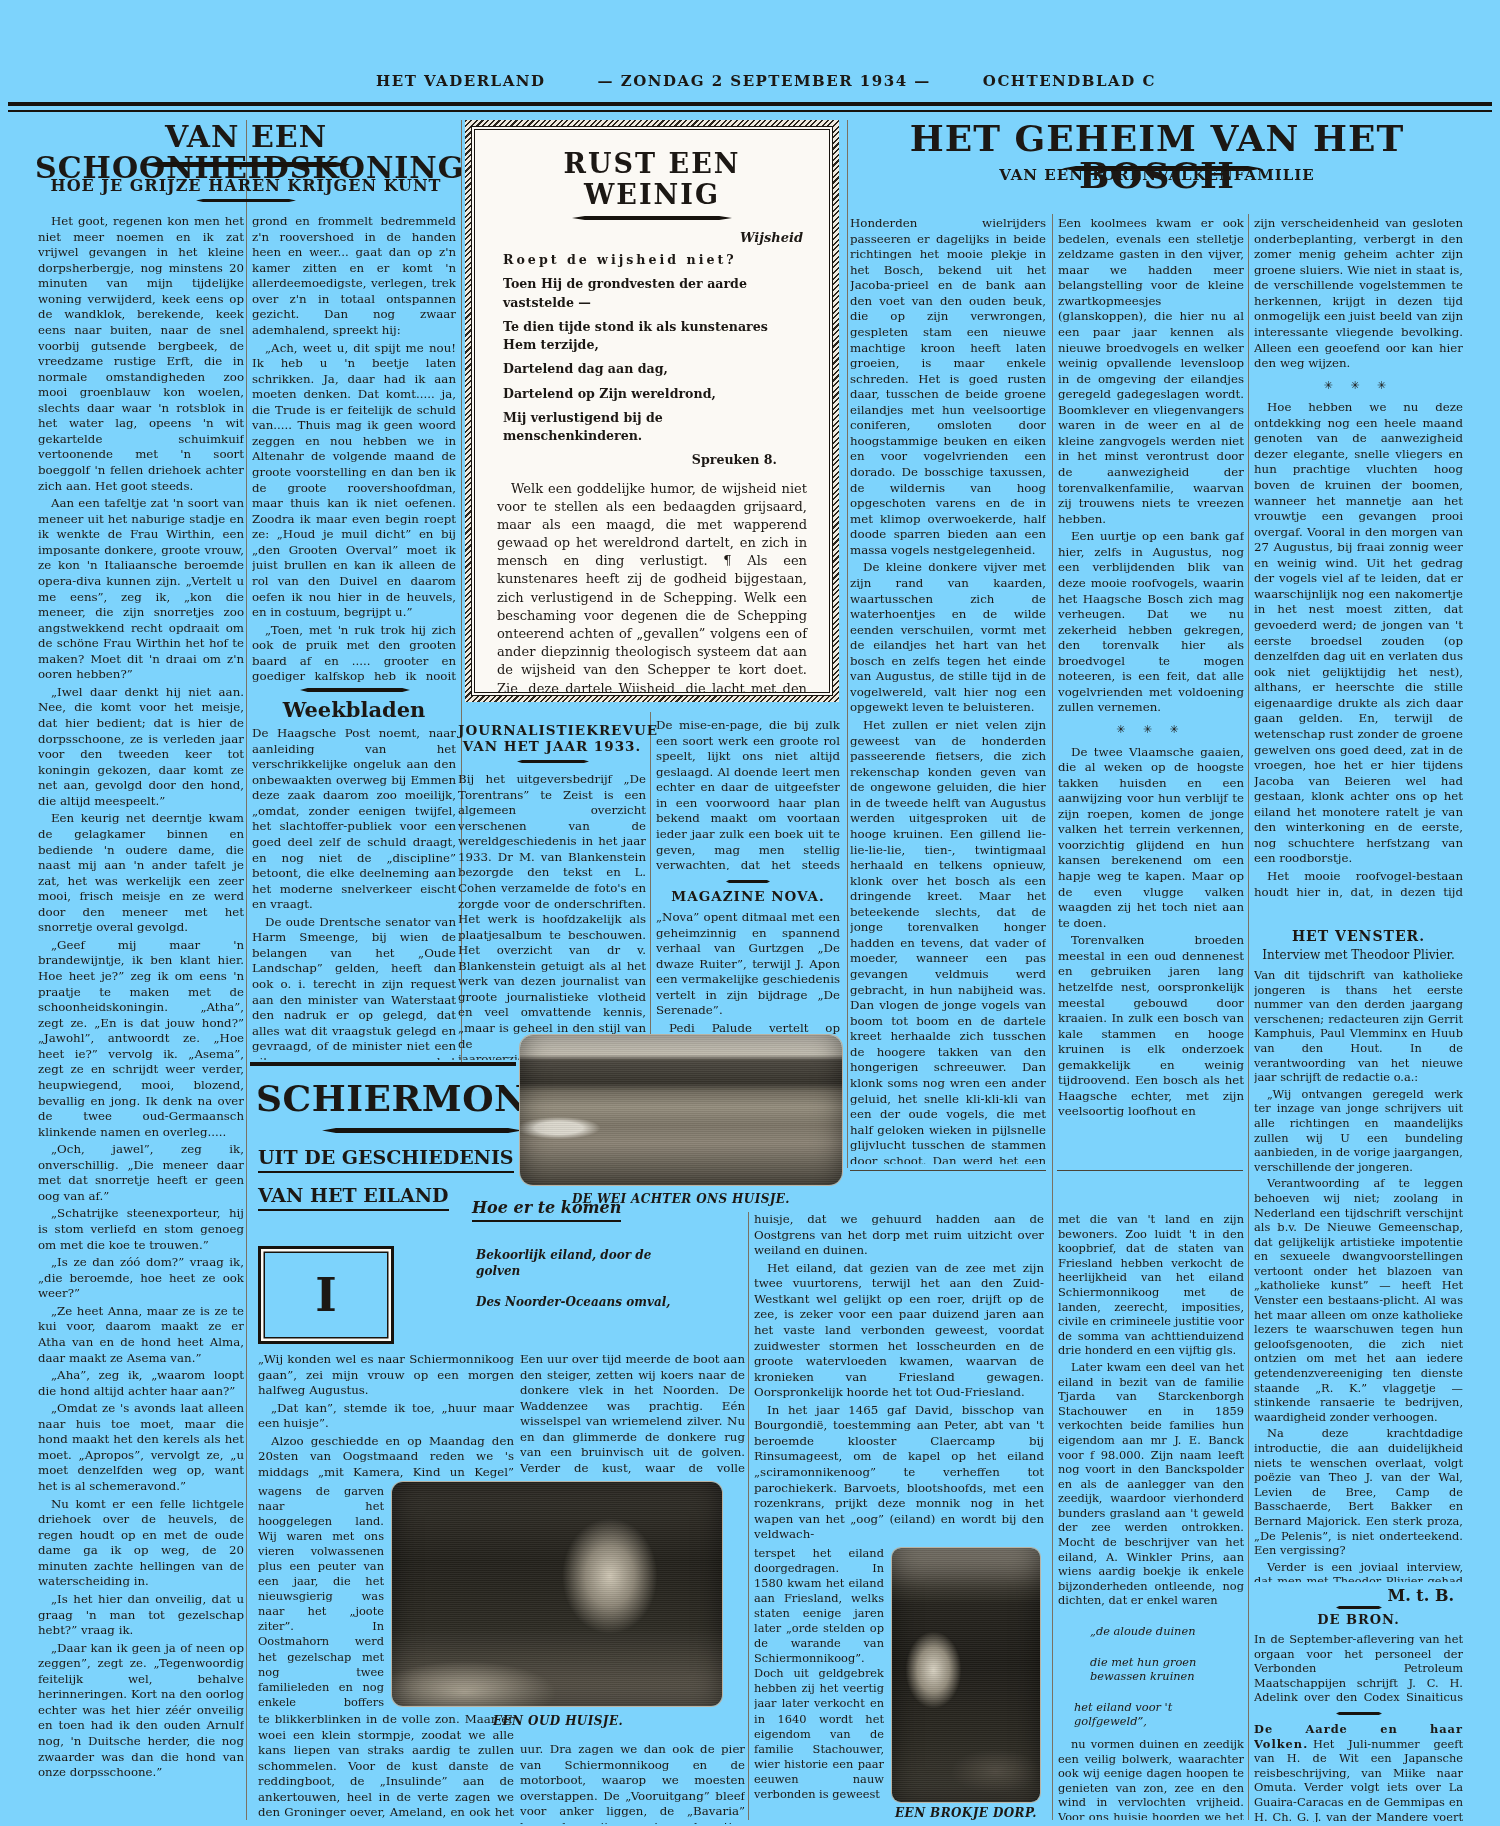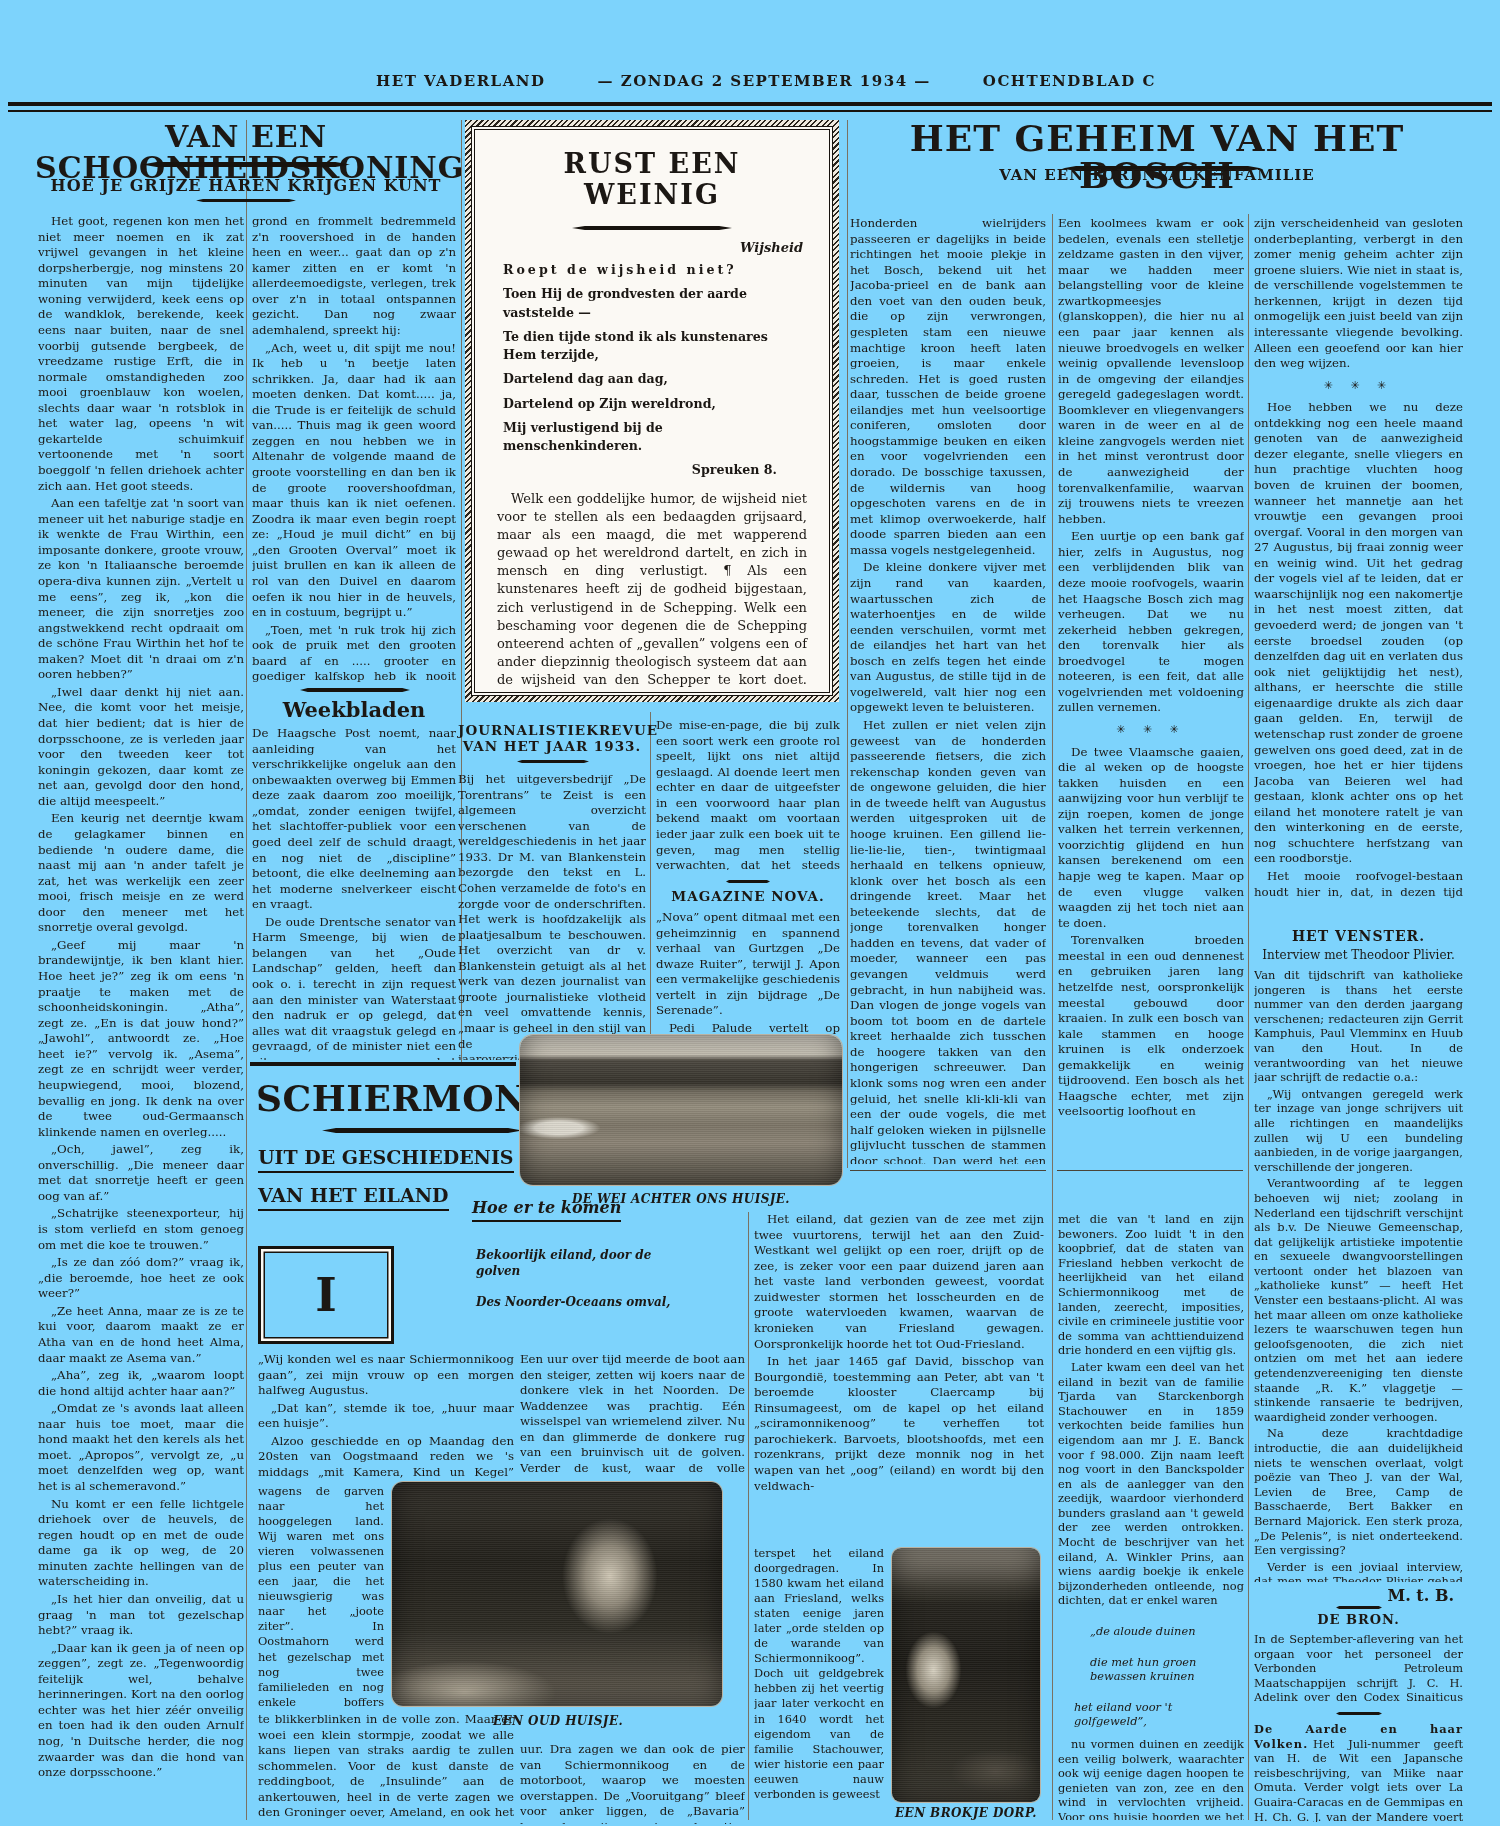--- a/index.html
+++ b/index.html
@@ -27,21 +27,21 @@
   .col p{margin:0 0 2px;text-indent:13px;}
   .col p.sep{text-align:center;text-indent:0;letter-spacing:7px;font-size:11px;margin:7px 0;}
   .col p.pl{text-indent:0;text-align:left;padding-left:16px;font-style:italic;margin:16px;}
   .col p.pls{text-indent:0;text-align:left;padding-left:16px;font-style:italic;margin:0 0 8px;}
   .col p.lead{text-indent:0;}
   
   .rust-frame{left:465px;top:120px;width:374px;height:582px;
       background:repeating-linear-gradient(135deg,#2a251d 0 1.5px,#efeadf 1.5px 4px);padding:0;box-sizing:border-box;}
   .rust-inner{position:absolute;inset:6px;background:#fbf9f4;border:4px double #17130e;box-sizing:border-box;
       padding:16px 22px 10px;overflow:hidden;}
-  .rust-title{text-align:center;font-weight:bold;font-size:27px;letter-spacing:2px;margin:2px 0 16px;}
+  .rust-title{text-align:center;font-weight:bold;font-size:27px;letter-spacing:2px;margin:2px 0 6px;}
   .rust-taper{width:160px;height:4px;margin:0 auto 10px;background:#17130e;
       clip-path:polygon(0 50%,8% 0,92% 0,100% 50%,92% 100%,8% 100%);}
   .rust-label{text-align:right;font-weight:bold;font-style:italic;font-size:13px;margin:0 4px 2px;}
   .rust-epi{font-weight:bold;font-size:12.6px;line-height:1.45;}
   .rust-epi p{margin:6px;text-indent:0;}
   .rust-epi p.spread{letter-spacing:3px;}
   .rust-epi p.src{text-align:right;margin:4px 30px 10px 0;}
   .rust-body{font-size:13px;line-height:1.4;text-align:justify;}
   .rust-body p{margin:0 0 3px;text-indent:14px;}
   
@@ -240,20 +240,21 @@
   <div class="caption" style="left:460px;top:1714px;width:196px">EEN OUD HUISJE.</div>
 
   <div class="col" style="left:520px;top:1352px;width:225px;height:126px">
       <p class="lead">Een uur over tijd meerde de boot aan den steiger, zetten wij koers naar de donkere vlek in het Noorden. De Waddenzee was prachtig. Eén wisselspel van wriemelend zilver. Nu en dan glimmerde de donkere rug van een bruinvisch uit de golven. Verder de kust, waar de volle Noordzee binnenstroomde, begonnen we flink te schommelen. Keer op keer plaste een zeetje buiswater over 't achterdek van de „Vooruitgang III”, wat tegenwoordig met meer voorslaag het gevul is. Achter ons kwam een vrachtboot uit Dokkum die de herhaaldelijk schuld wilde varen. Lang duurt de overtocht niet, nauwelijks een</p>
     </div>
   <div class="col" style="left:520px;top:1742px;width:225px;height:82px">
       <p class="lead">uur. Dra zagen we dan ook de pier van Schiermonnikoog en de motorboot, waarop we moesten overstappen. De „Vooruitgang” bleef voor anker liggen, de „Bavaria” kwam langszij en met een kwartier lagen we bij den aanlegdam van het eiland, vanwaar een bus van hotel van der Werff ons bracht naar het eilandsche</p>
     </div>
 
   <div class="col" style="left:754px;top:1212px;width:290px;height:328px">
+      <p class="lead">huisje, dat we gehuurd hadden aan de Oostgrens van het dorp met ruim uitzicht over weiland en duinen.</p>
       <p>Het eiland, dat gezien van de zee met zijn twee vuurtorens, terwijl het aan den Zuid-Westkant wel gelijkt op een roer, drijft op de zee, is zeker voor een paar duizend jaren aan het vaste land verbonden geweest, voordat zuidwester stormen het losscheurden en de groote watervloeden kwamen, waarvan de kronieken van Friesland gewagen. Oorspronkelijk hoorde het tot Oud-Friesland.</p>
       <p>In het jaar 1465 gaf David, bisschop van Bourgondië, toestemming aan Peter, abt van 't beroemde klooster Claercamp bij Rinsumageest, om de kapel op het eiland „sciramonnikenoog” te verheffen tot parochiekerk. Barvoets, blootshoofds, met een rozenkrans, prijkt deze monnik nog in het wapen van het „oog” (eiland) en wordt bij den veldwach-</p>
     </div>
   <div class="col" style="left:754px;top:1546px;width:130px;height:256px;font-size:11.4px">
       <p class="lead">terspet het eiland doorgedragen. In 1580 kwam het eiland aan Friesland, welks staten eenige jaren later „orde stelden op de warande van Schiermonnikoog”. Doch uit geldgebrek hebben zij het veertig jaar later verkocht en in 1640 wordt het eigendom van de familie Stachouwer, wier historie een paar eeuwen nauw verbonden is geweest</p>
     </div>
 
   <div class="photo" style="left:892px;top:1548px;width:148px;height:254px;border-radius:9px;
        background:
          linear-gradient(180deg,#938d80 0%,#6b665c 7%,#3a372f 16%,transparent 22%),

